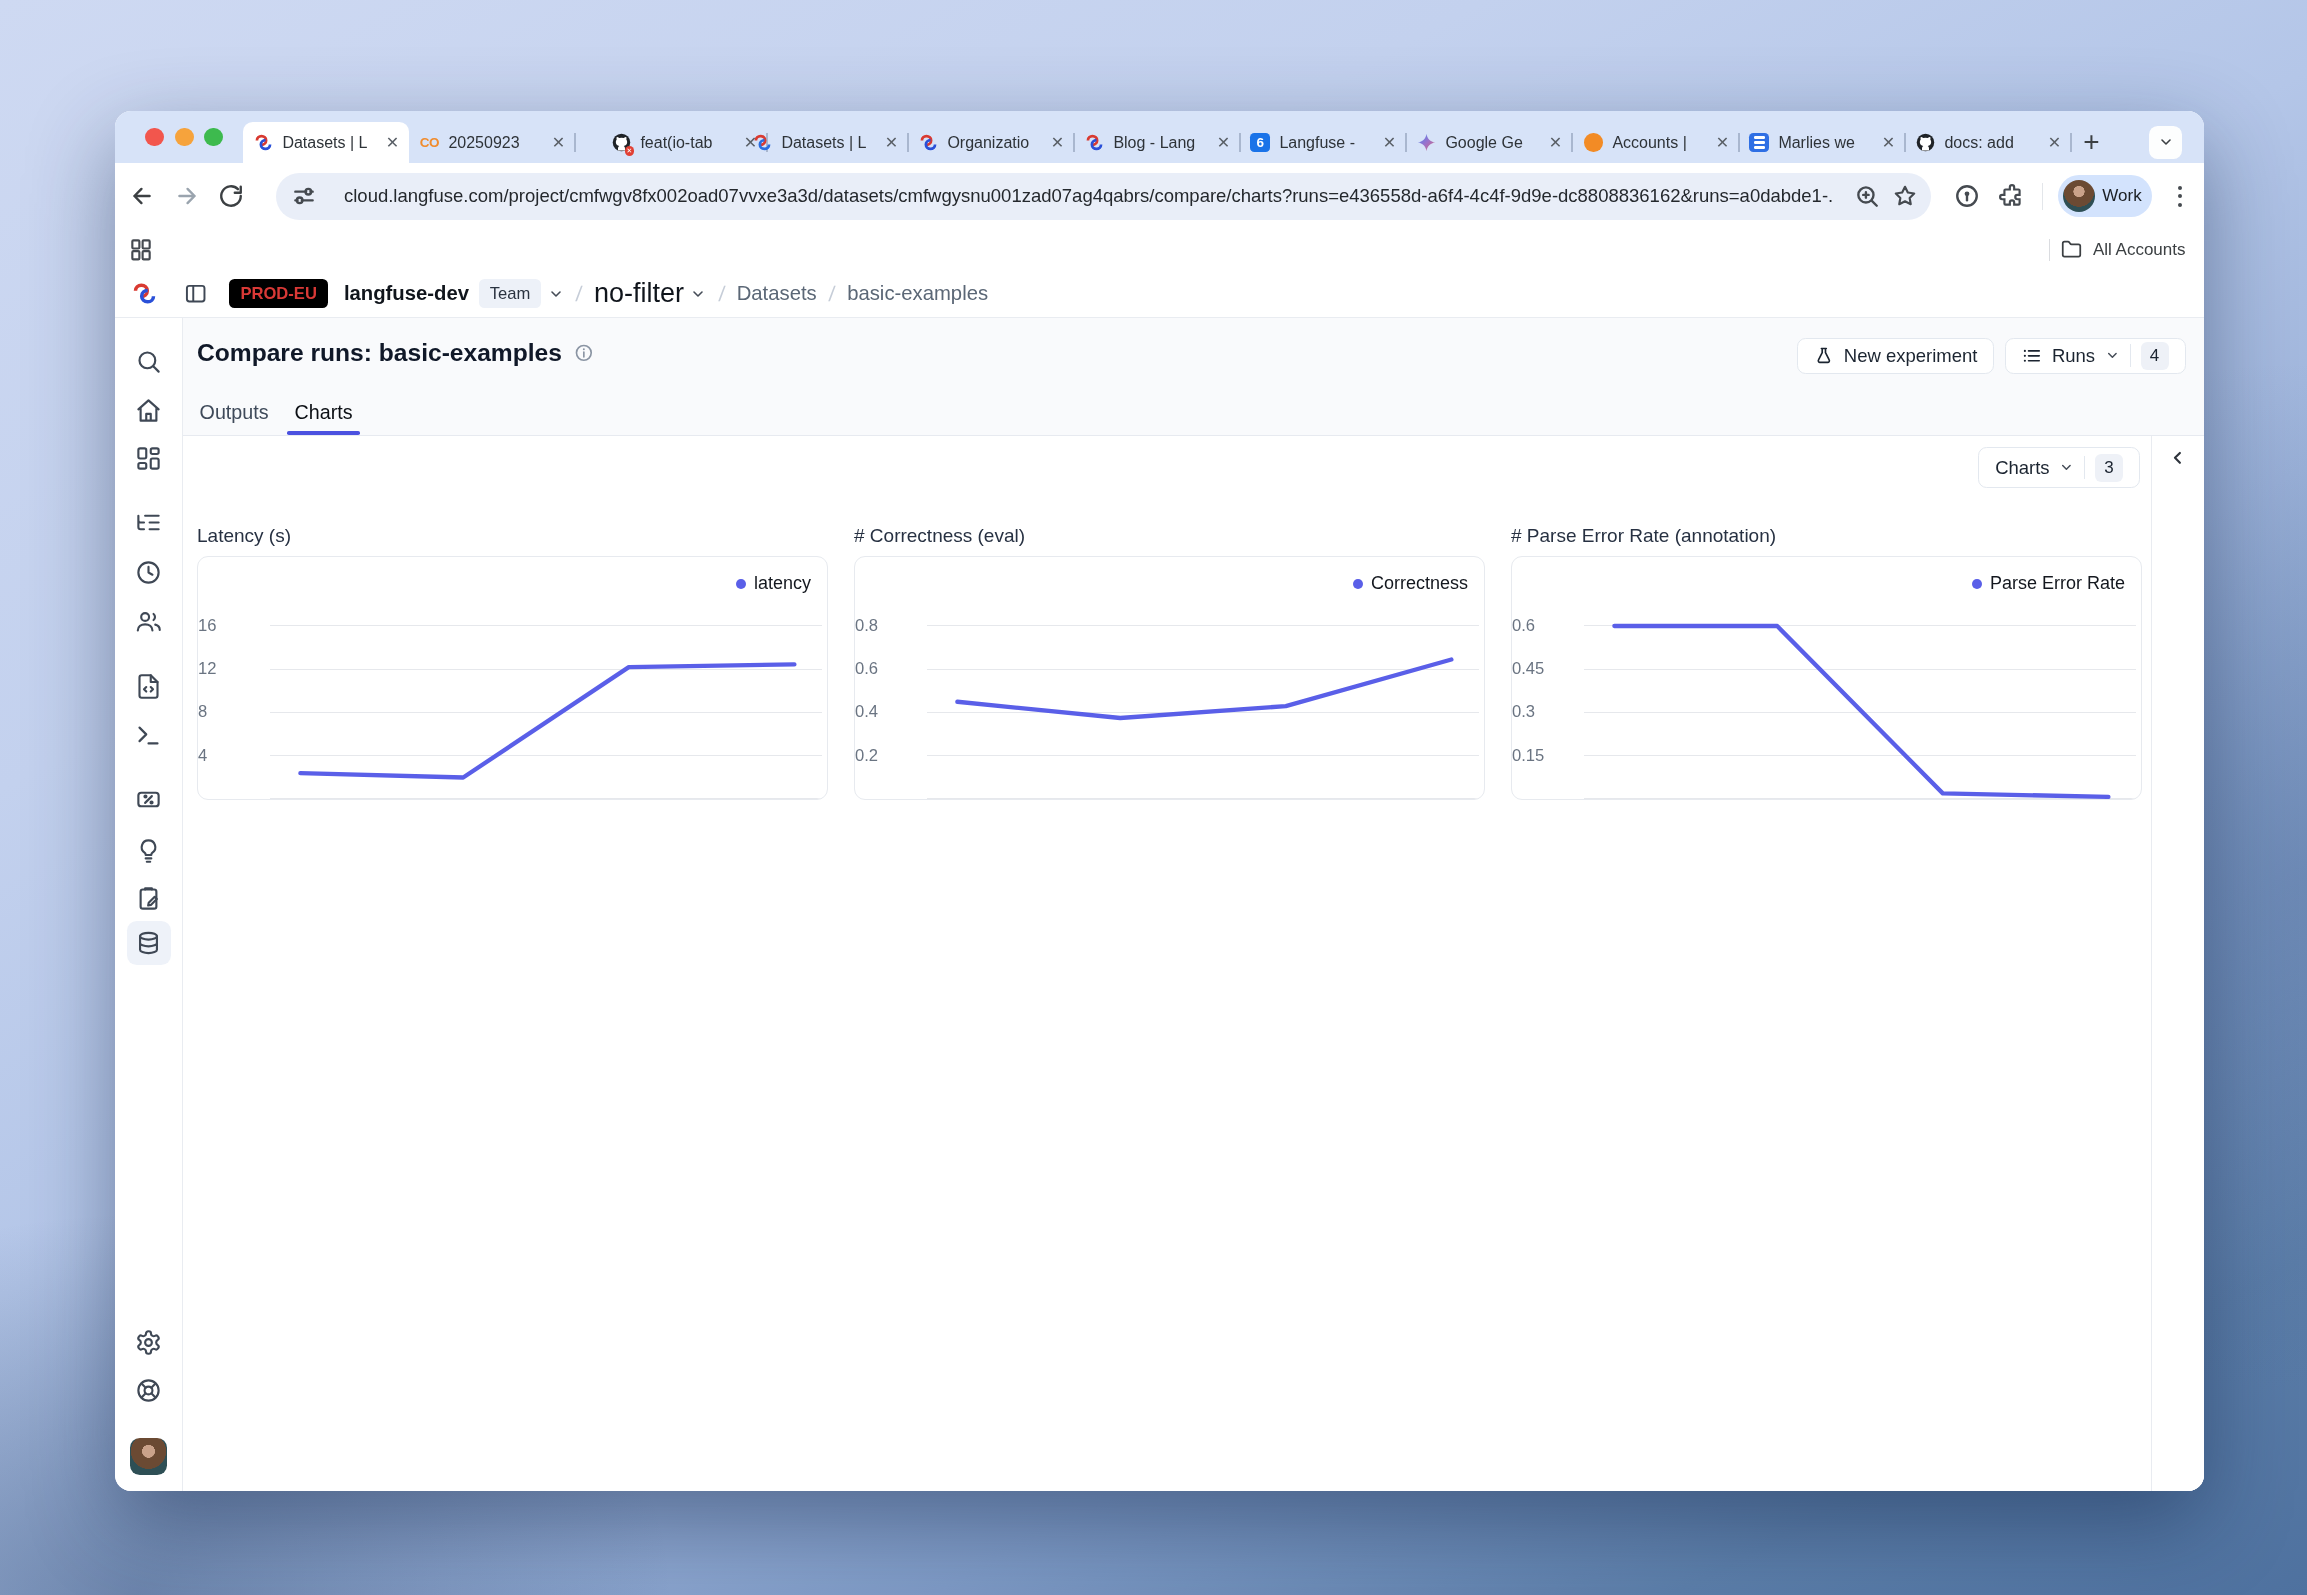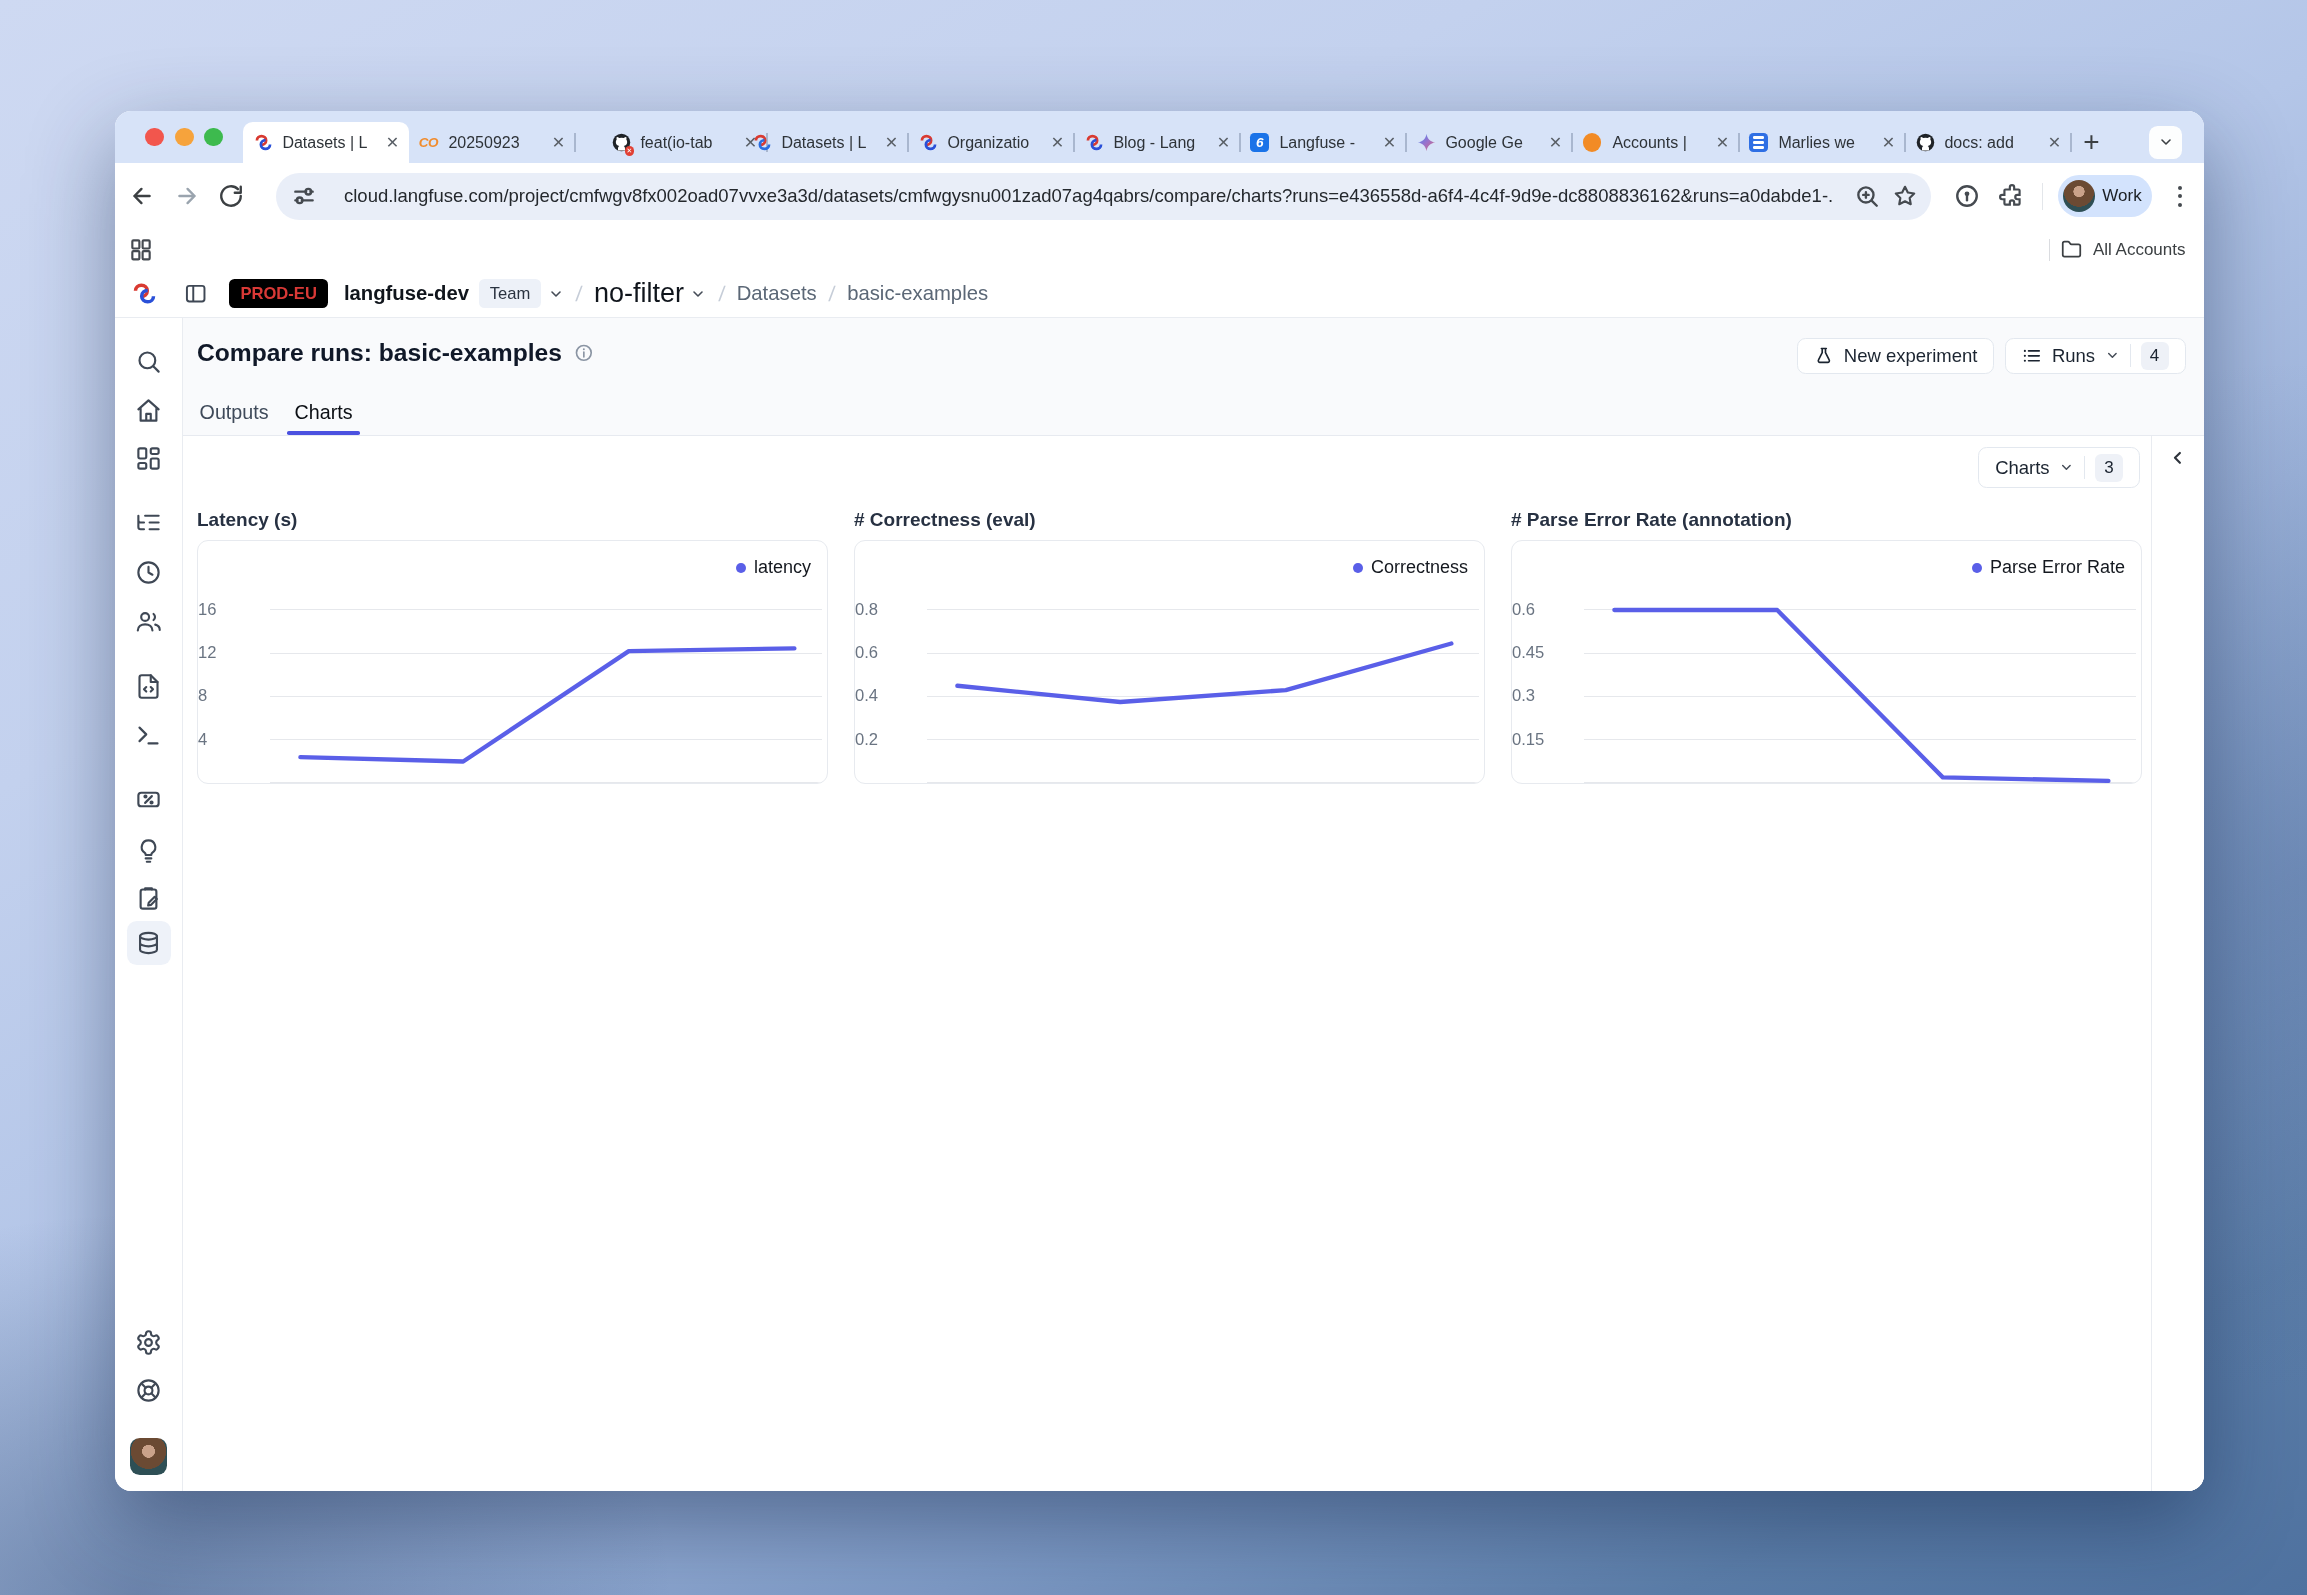--- a/index.html
+++ b/index.html
@@ -13,21 +13,21 @@
   
   .tabstrip{position:absolute;left:0;top:0;width:100%;height:52px;background:#d7e3f8;}
   .traffic{position:absolute;top:16.6px;width:18.5px;height:18.5px;border-radius:50%;}
   .tab{position:absolute;top:11px;width:166px;height:41px;display:flex;align-items:center;gap:8.6px;
     padding:0 9.8px;box-sizing:border-box;border-radius:9.8px 9.8px 0 0;cursor:default;}
   .tab:not(.active)::after{content:"";position:absolute;right:-0.6px;top:11px;height:18.5px;width:1.2px;background:#a9b7cf;}
   .tab.active{background:#fff;}
   .tab.active::after{display:none;}
   .tab-title{flex:1;font-size:16px;color:#2e3338;white-space:nowrap;overflow:hidden;}
   .tab-close{font-size:16px;color:#5a6067;line-height:1;}
-  .fav{width:21px;height:21px;flex:0 0 21px;display:flex;align-items:center;position:relative;font-style:italic;}
+  .fav{width:21px;height:21px;flex:0 0 21px;display:flex;align-items:center;justify-content:center;position:relative;}
   .fav svg{width:21px;height:21px;}
   .fav-co{font-size:13.5px;font-weight:bold;color:#f08c2e;letter-spacing:-0.6px;}
   .fav-cal{width:19.7px;height:19.7px;background:#1a73e8;color:#fff;border-radius:4.3px;font-size:13.5px;font-weight:bold;
     display:flex;align-items:center;justify-content:center;}
   .fav-dot{width:18.5px;height:18.5px;border-radius:50%;display:block;}
   .fav-rows{width:19.7px;height:19.7px;background:#2f6fe4;border-radius:4.3px;display:flex;flex-direction:column;gap:2.5px;
     align-items:center;justify-content:center;}
   .fav-rows i{display:block;width:11px;height:2.5px;background:#fff;border-radius:1.2px;}
   .fav-badge{position:absolute;right:-2.5px;bottom:-2.5px;width:9.8px;height:9.8px;border-radius:50%;background:#e14034;
     color:#fff;font-size:6.8px;display:flex;align-items:center;justify-content:center;}
@@ -89,21 +89,21 @@
   .apptab.active{color:#0c0f14;font-weight:500;}
   .apptab.active::after{content:"";position:absolute;left:-7.4px;right:-7.4px;bottom:0;height:3.7px;background:#4b51e0;
     border-radius:1.8px;}
   
   .content{position:absolute;left:0;top:118px;right:0;bottom:0;background:#fff;}
   .rightstrip{position:absolute;top:0;bottom:0;right:0;width:52px;border-left:1.2px solid #e9ecf1;}
   .collapse{position:absolute;top:12.3px;left:16px;}
   .chartsbtn{position:absolute;top:11px;right:64px;height:41px;}
   .charts-row{position:absolute;left:14px;top:73px;display:flex;gap:26px;}
   .chart-block{width:631px;}
-  .chart-title{font-size:19px;font-weight:700;color:#273142;height:22px;margin-bottom:9.2px;}
+  .chart-title{font-size:19px;font-weight:400;color:#273142;height:22px;margin-bottom:9.2px;margin-top:16px;}
   .chart-card{position:relative;height:244px;border:1.2px solid #e7eaef;border-radius:11px;background:#fff;
     box-sizing:border-box;overflow:hidden;}
   .legend{position:absolute;top:16px;right:16px;display:flex;align-items:center;gap:8px;z-index:3;}
   .legend-dot{width:9.8px;height:9.8px;border-radius:50%;}
   .legend-label{font-size:18px;color:#14181f;}
   .plot{position:absolute;left:0;top:0;right:0;bottom:0;}
   .gridline{position:absolute;left:72px;right:4.9px;height:1.2px;background:#e6e8ec;}
   .ticklabel{position:absolute;left:0;width:59px;text-align:left;font-size:16.6px;color:#6a7482;line-height:22px;}
   .lineplot{position:absolute;left:72px;right:4.9px;top:0;height:244px;width:calc(100% - 77px);}
   .kebab{display:flex;flex-direction:column;gap:4.3px;}

